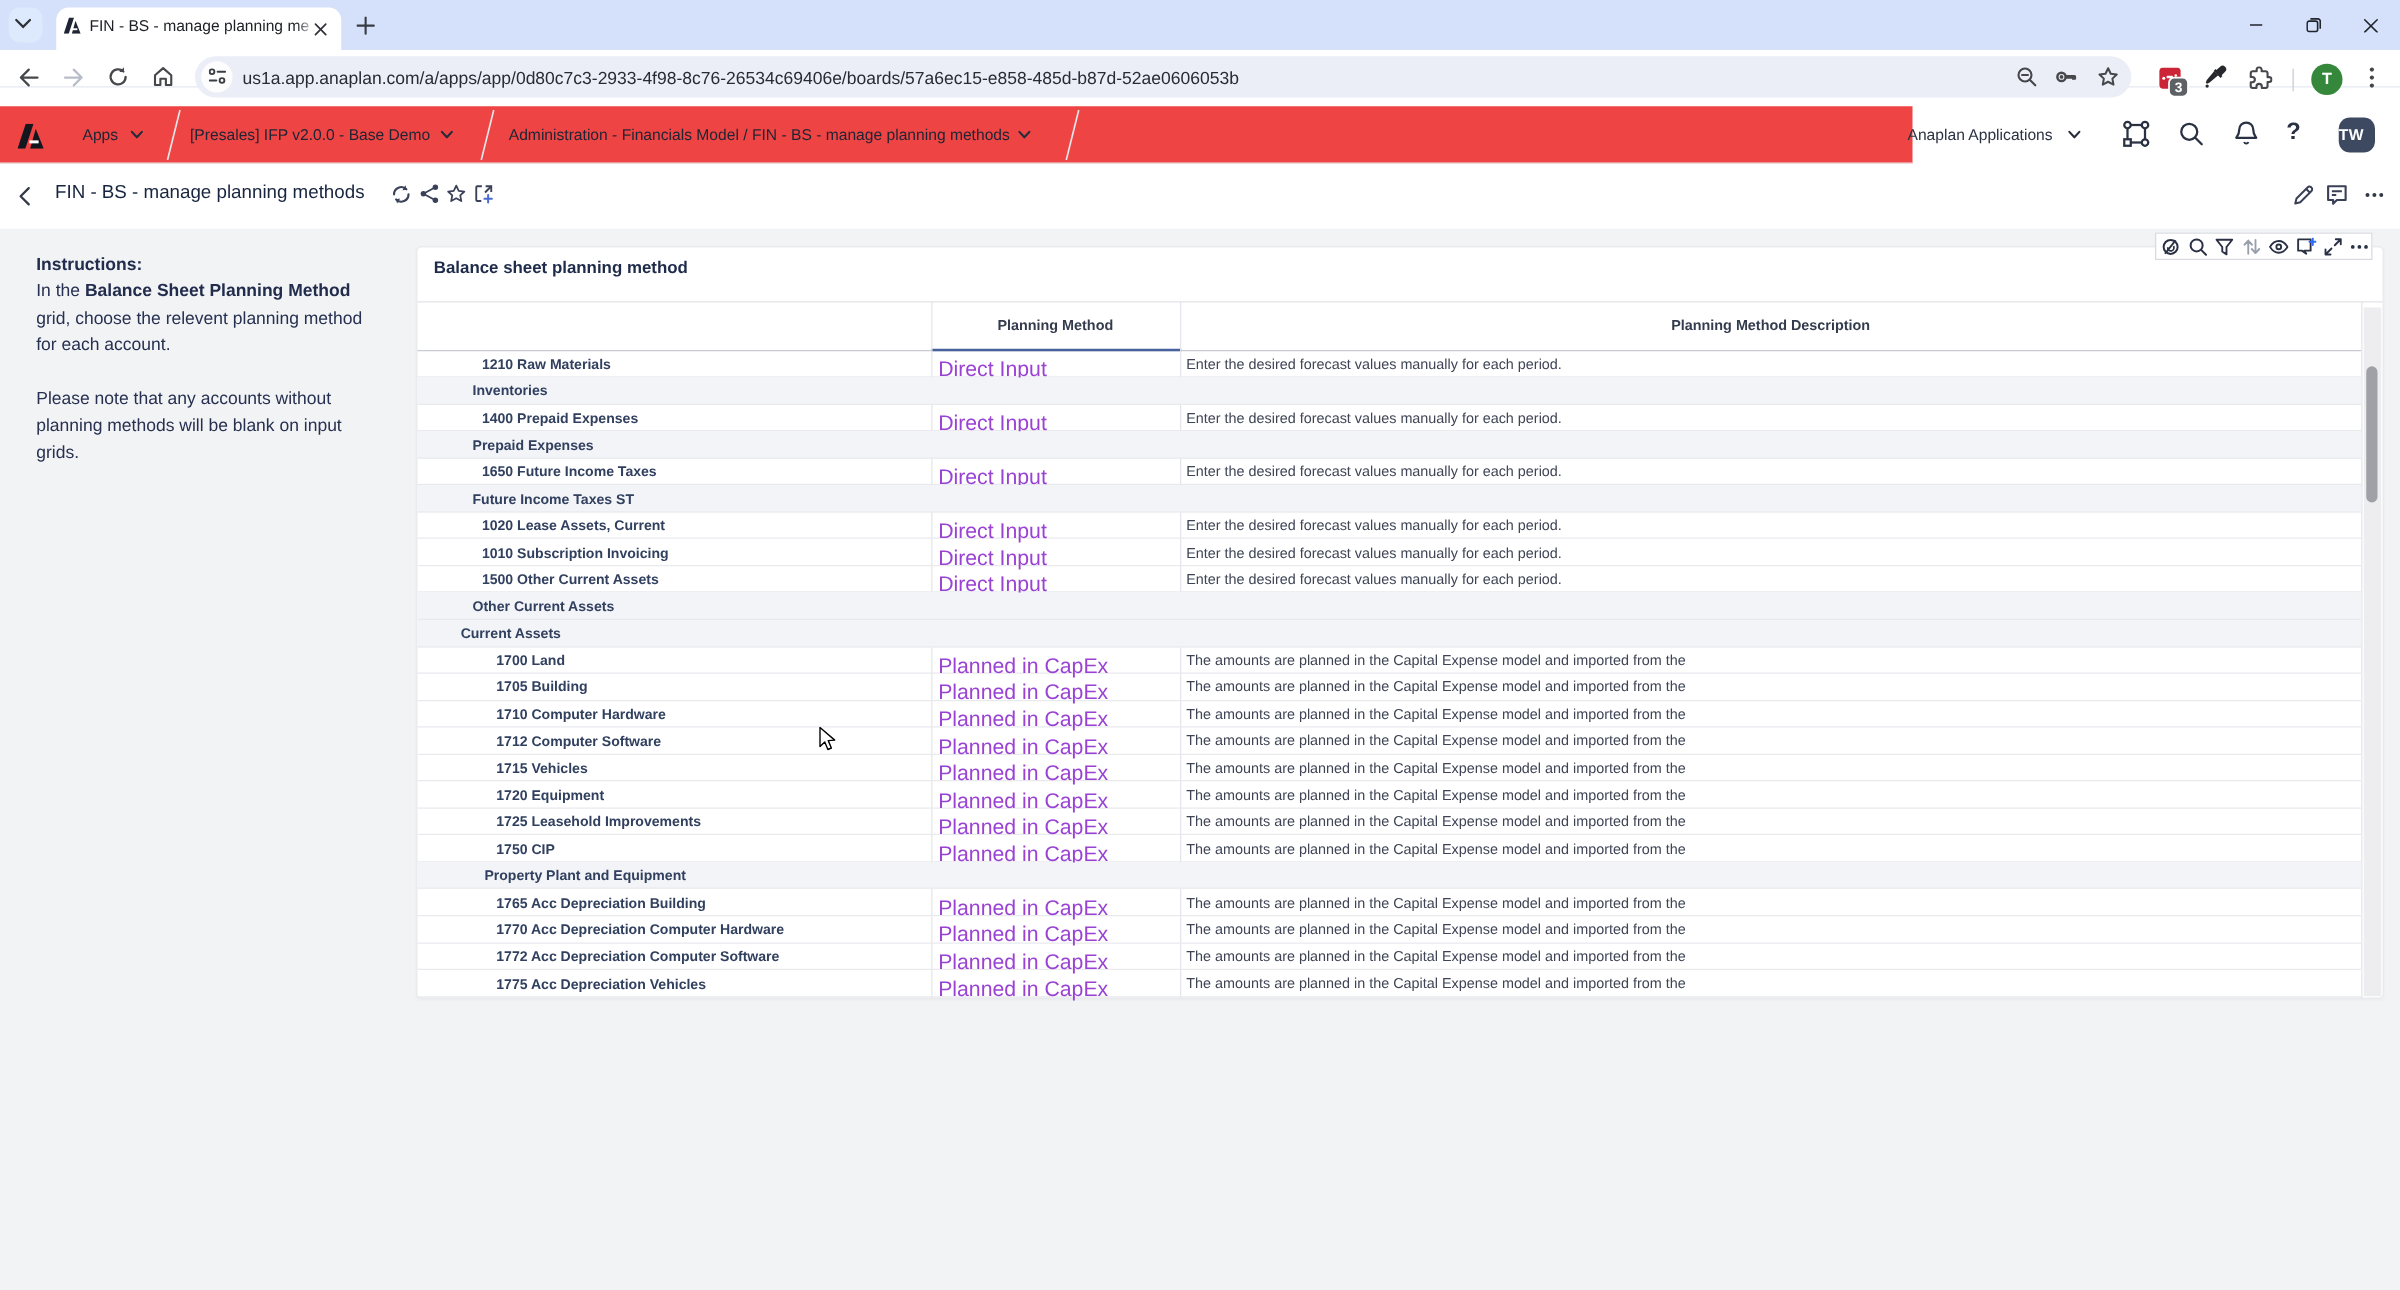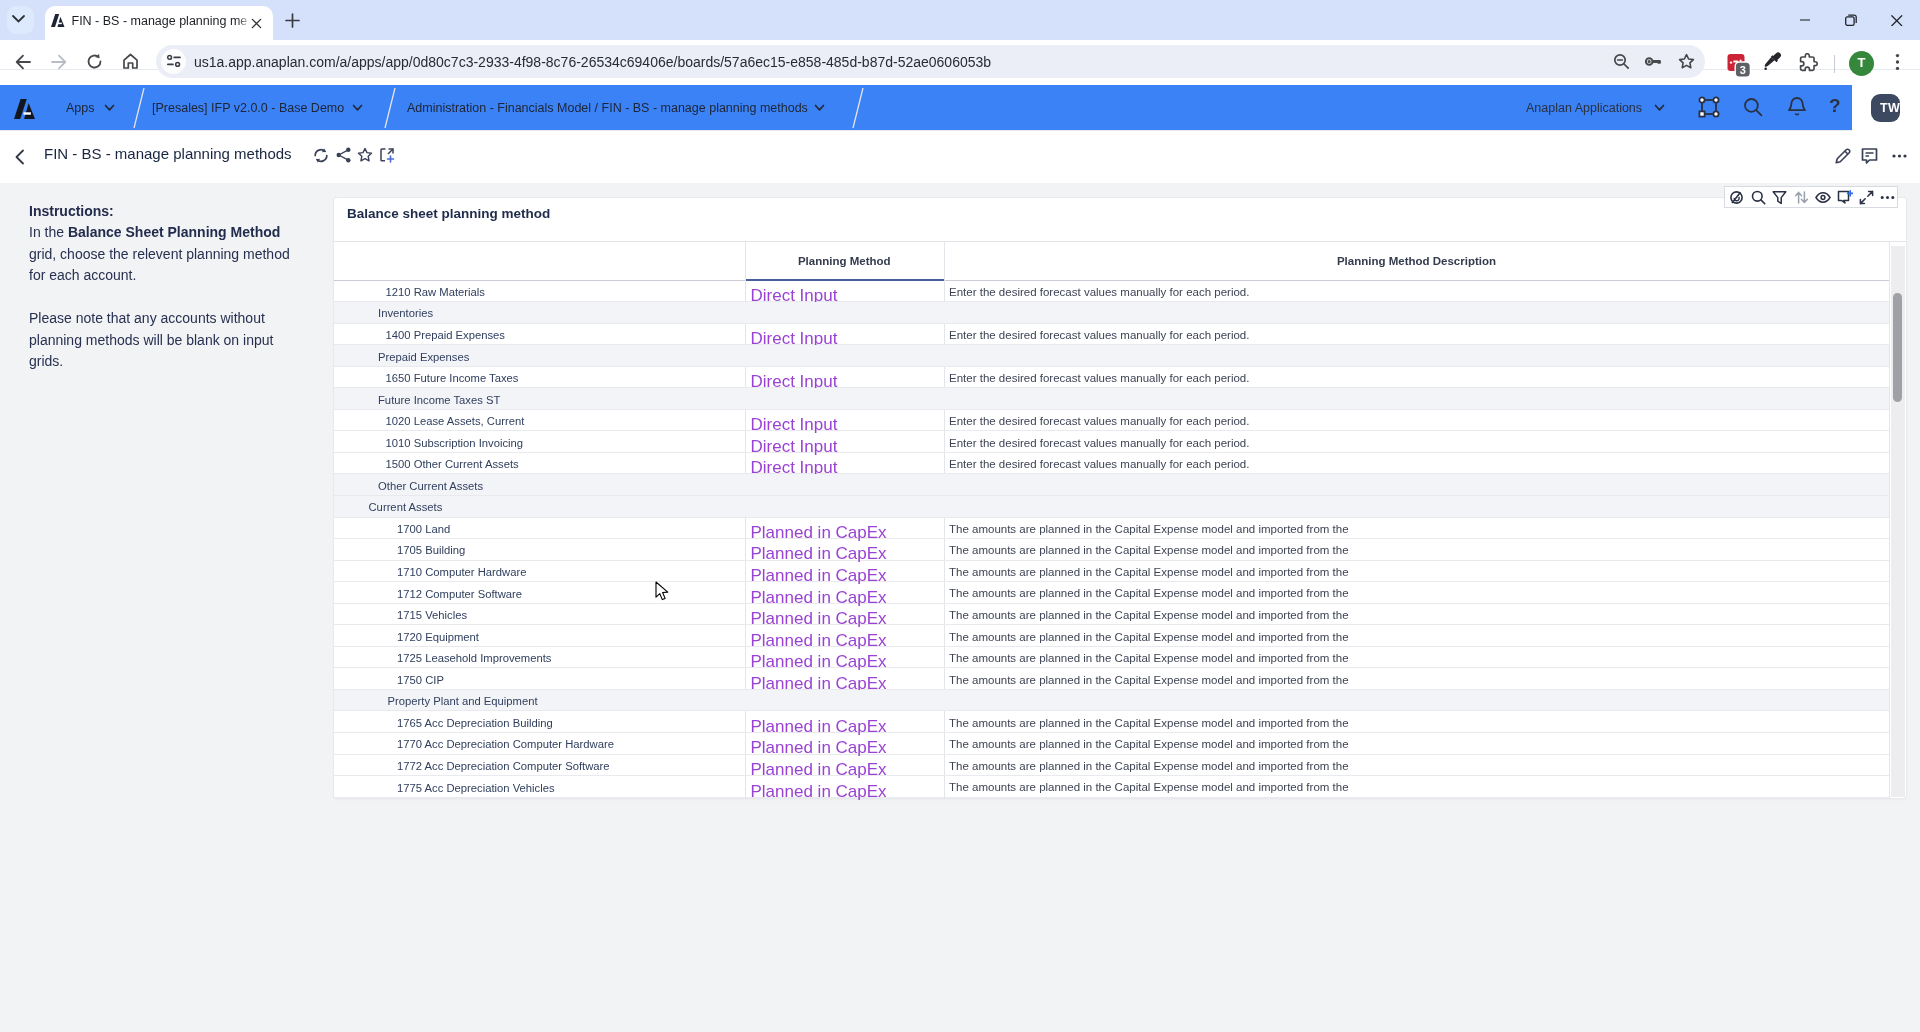--- a/index.html
+++ b/index.html
@@ -15,21 +15,21 @@
 .tabtitle { position:absolute; left:26.5px; top:7.5px; width:178px; font-size:12.5px; color:#1d1f26; white-space:nowrap; overflow:hidden; }
 .tabfade { position:absolute; left:192px; top:6px; width:22px; height:22px; background:linear-gradient(90deg, rgba(255,255,255,0), #fff 70%); }
 
 
 .toolbar { position:absolute; left:0; top:40px; width:1920px; height:30px; background:#ffffff; border-bottom:1px solid #e6e9f2; }
 .pill { position:absolute; left:156px; top:5px; width:1549px; height:33px; border-radius:17px; background:#eceef7; }
 .chip { position:absolute; left:5px; top:4px; width:25px; height:25px; border-radius:50%; background:#fdfdfe; }
 .url { position:absolute; left:38px; top:8.5px; font-size:14px; color:#272b33; letter-spacing:0; white-space:nowrap; }
 
 
-.appbar { position:absolute; left:0; top:85px; width:1852px; height:46px; background:#3b82f6; border-bottom:1px solid #e9ebef; }
+.appbar { position:absolute; left:0; top:85px; width:1530px; height:46px; background:#ef4444; border-bottom:1px solid #e9ebef; }
 .appbar .txt { position:absolute; top:16px; font-size:12.5px; color:#1e2433; white-space:nowrap; }
 .slash { position:absolute; top:2px; width:42px; height:42px; }
 .chev { position:absolute; }
 
 
 .titlebar { position:absolute; left:0; top:131px; width:1920px; height:52px; background:#fff; }
 .pagetitle { position:absolute; left:44px; top:13.5px; font-size:15px; font-weight:normal; color:#18253f; }
 
 
 .content { position:absolute; left:0; top:183px; width:1920px; height:849px; background:#f2f3f5; }
@@ -43,21 +43,21 @@
 .grid { position:absolute; left:0; top:43px; width:1555px; height:558px; }
 .gridtop { position:absolute; left:0; top:0; width:1572px; height:0; border-top:1px solid #e3e4e8; }
 .hdr { position:absolute; left:0; top:0; width:1555px; height:39.5px; border-bottom:1px solid #c9ccd2;padding-left:40px; }
 .hdr .h2 { position:absolute; left:410.5px; top:13.5px; width:199.5px; text-align:center; font-size:11.5px; font-weight:bold; color:#333b4d; }
 .hdr .h3 { position:absolute; left:610px; top:13.5px; width:945px; text-align:center; font-size:11.5px; font-weight:bold; color:#333b4d; }
 .blueline { position:absolute; left:410.5px; top:37.5px; width:200px; height:2.5px; background:#46619b; }
 .vline { position:absolute; top:0; width:0; height:558px; border-left:1px solid #e3e5ea; }
 .rows { position:absolute; left:0; top:39.5px; width:1555px; }
 .r { position:absolute; left:0; width:1555px; height:21.55px; border-bottom:1px solid #e9eaee; }
 .r.sum { background:#f3f4f8; }
-.lab { position:absolute; top:5.4px; font-size:11.25px; font-weight:normal; color:#31405f; white-space:nowrap; }
+.lab { position:absolute; top:5.4px; font-size:11.25px; font-weight:bold; color:#31405f; white-space:nowrap; }
 .pm { position:absolute; left:416.5px; top:5.4px; font-size:17px; color:#9a42d4; white-space:nowrap; }
 .dsc { position:absolute; left:615px; top:5.3px; font-size:11.5px; color:#3e4454; white-space:nowrap; }
 
 
 .sbtrack { position:absolute; left:1556.5px; top:48px; width:14.5px; height:551px; background:#ededef; }
 .sbthumb { position:absolute; left:2.5px; top:47px; width:9px; height:109px; border-radius:4.5px; background:#9fa1a6; }
 
 
 .cardtools { position:absolute; left:1724px; top:2.5px; width:174px; height:22px; background:#fff; border:1px solid #d9dbe2; }
 
@@ -215,21 +215,21 @@
     <svg class="abs" style="left:1743px;top:11.5px" width="20" height="20" viewBox="0 0 20 20">
         <circle cx="8.4" cy="8.4" r="6.4" stroke="#2a3142" stroke-width="1.8" fill="none"></circle>
         <path d="M13.2 13.2 L18.4 18.4" stroke="#2a3142" stroke-width="1.8" stroke-linecap="round"></path>
       </svg>
     <svg class="abs" style="left:1787px;top:11px" width="20" height="21" viewBox="0 0 20 21">
         <path d="M10 2 a5.6,5.6 0 0 1 5.6,5.6 c0,4.2 1.8,5.6 2.4,6.6 H2 c0.6,-1 2.4,-2.4 2.4,-6.6 A5.6,5.6 0 0 1 10 2 Z" stroke="#2a3142" stroke-width="1.8" fill="none" stroke-linejoin="round"></path>
         <path d="M8.3 17.6 a1.8,1.8 0 0 0 3.4,0" stroke="#2a3142" stroke-width="1.6" fill="none"></path>
       </svg>
     <div class="abs" style="left:1829px;top:10px;font-size:19px;font-weight:bold;color:#2a3142">?</div>
     <div class="abs" style="left:1871px;top:9px;width:29px;height:28px;border-radius:9px;background:#3d4961"></div>
-    <div class="abs" style="left:1871px;top:16px;width:29px;text-align:right;font-size:12.5px;font-weight:bold;color:#fff;letter-spacing:0.3px">TW</div>
+    <div class="abs" style="left:1871px;top:16px;width:29px;text-align:left;font-size:12.5px;font-weight:bold;color:#fff;letter-spacing:0.3px">TW</div>
   </div>
 
   <div class="titlebar">
     <svg class="abs" style="left:14px;top:18px" width="11" height="16" viewBox="0 0 11 16">
         <path d="M9 1.5 L2.5 8 L9 14.5" stroke="#333846" stroke-width="1.8" fill="none" stroke-linecap="round" stroke-linejoin="round"></path>
       </svg>
     <div class="pagetitle">FIN - BS - manage planning methods</div>
 
     <svg class="abs" style="left:313px;top:147px;position:fixed" width="0" height="0"></svg>
     <svg class="abs" style="left:313px;top:16px" width="16" height="17" viewBox="0 0 16 17">

